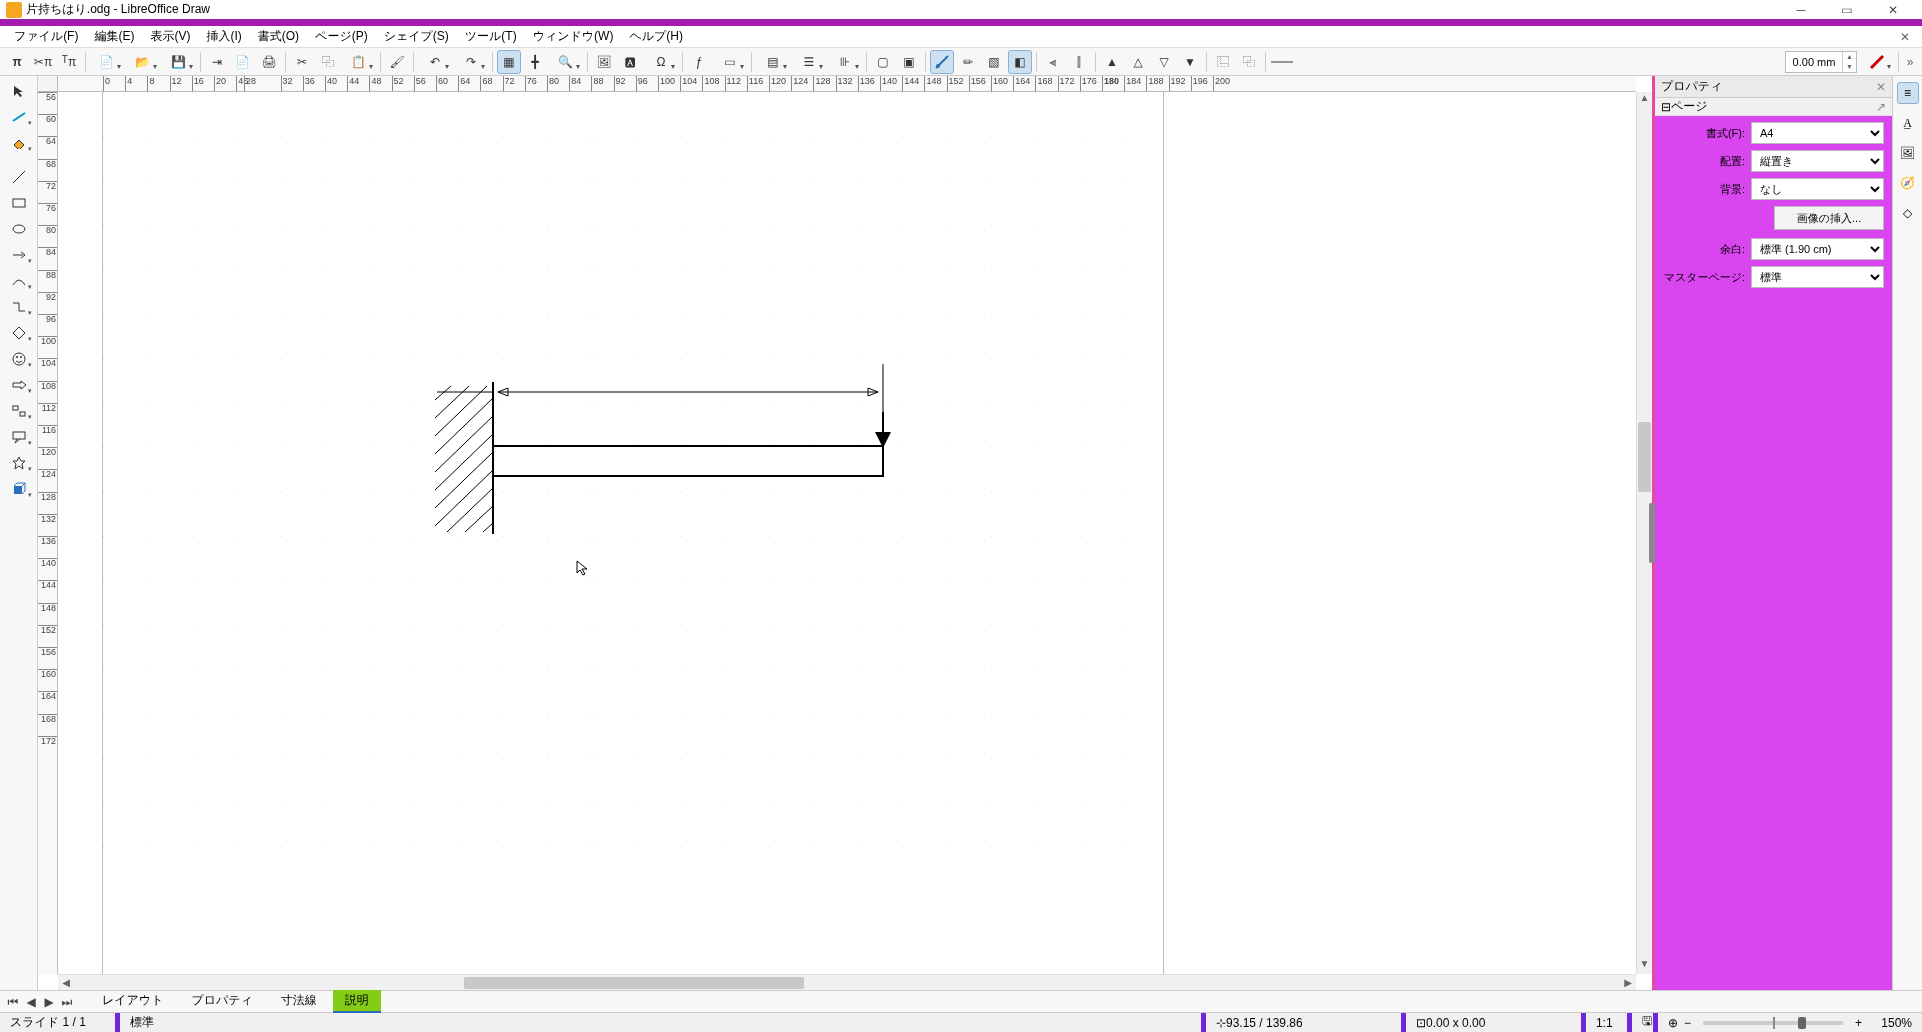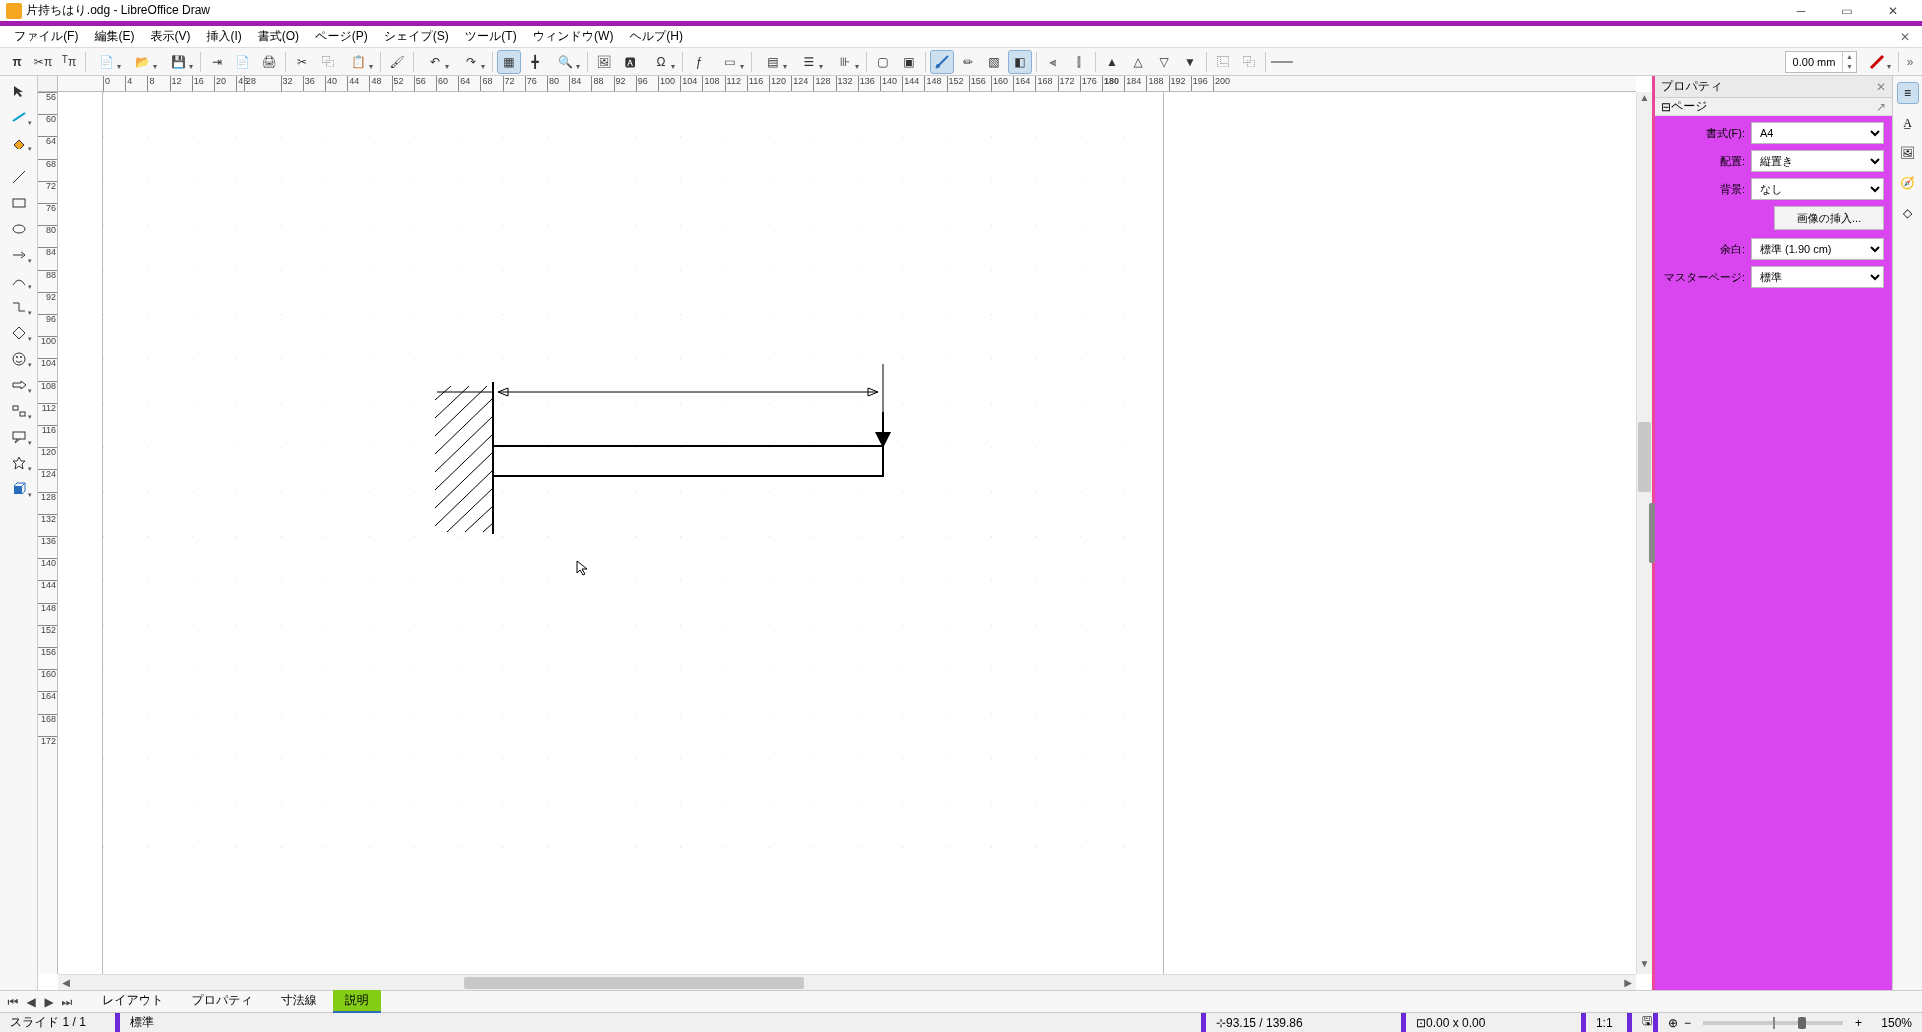--- a/index.html
+++ b/index.html
@@ -1,17 +1,17 @@
 <!DOCTYPE html>
 <html><head>
 <meta charset="utf-8">
 <style>
 *{box-sizing:border-box;margin:0;padding:0;font-family:"Segoe UI","Yu Gothic UI",sans-serif;font-size:12px;user-select:none}
 body{background:#f0f0f0;overflow:hidden;width:1922px;height:1032px}
-.titlebar{height:26px;background:#fff;display:flex;align-items:center;padding:0 6px;border-bottom:5px solid #a21caf}
+.titlebar{height:26px;background:#fff;display:flex;align-items:center;padding:0 6px;border-bottom:7px solid #a21caf}
 .titlebar .icon{width:16px;height:16px;margin-right:4px;background:#f5a623;border-radius:2px}
 .titlebar .title{flex:0 0 auto}
 .titlebar .spacer{flex:1}
 .winbtn{width:46px;height:26px;display:flex;align-items:center;justify-content:center;color:#444}
 .menubar{height:22px;background:#fff;display:flex;align-items:center;padding:0 6px;border-bottom:1px solid #ddd}
 .menubar .menu-item{padding:2px 8px;cursor:default}
 .menubar .close{margin-left:auto;padding:2px 6px;color:#666}
 .toolbar{height:28px;background:#f7f7f7;display:flex;align-items:center;padding:0 4px;border-bottom:1px solid #ccc}
 .tbtn{width:24px;height:24px;margin:0 1px;display:flex;align-items:center;justify-content:center;border:1px solid transparent;border-radius:3px;color:#333;position:relative}
 .tbtn.dd{width:34px}

